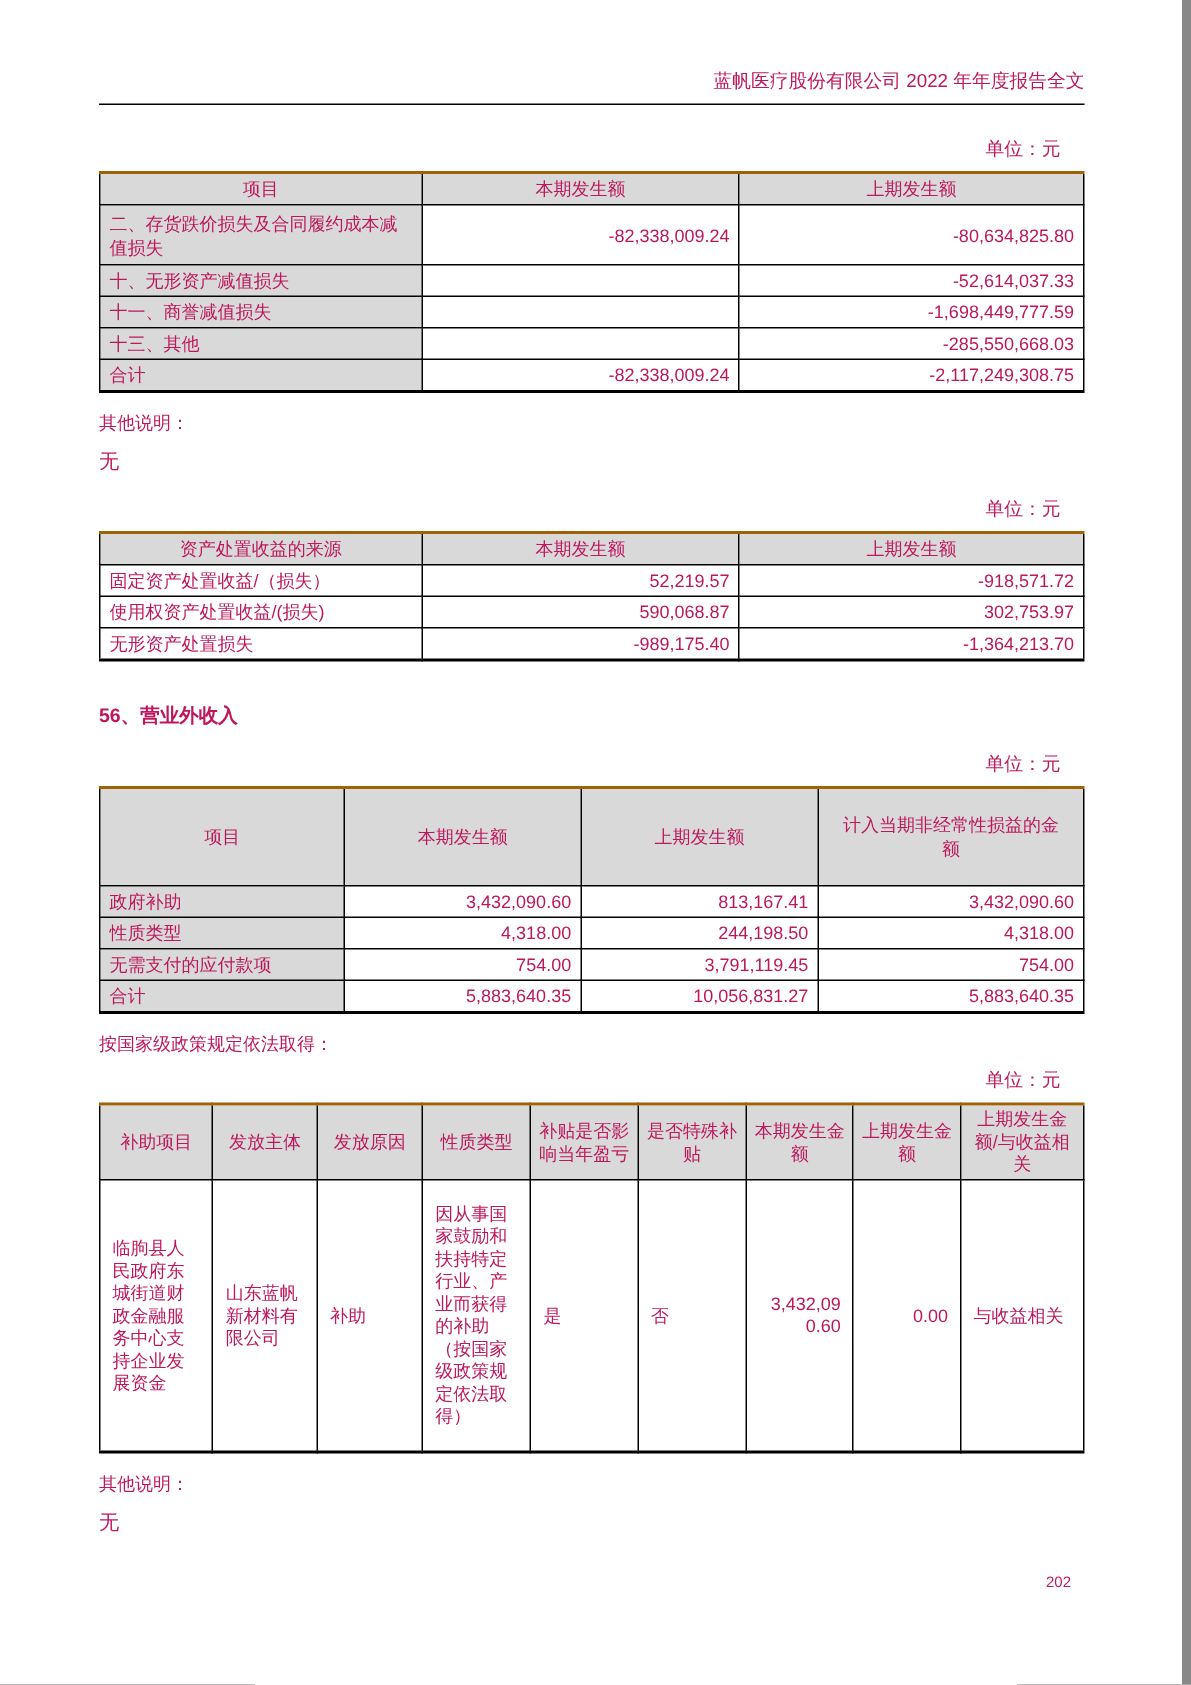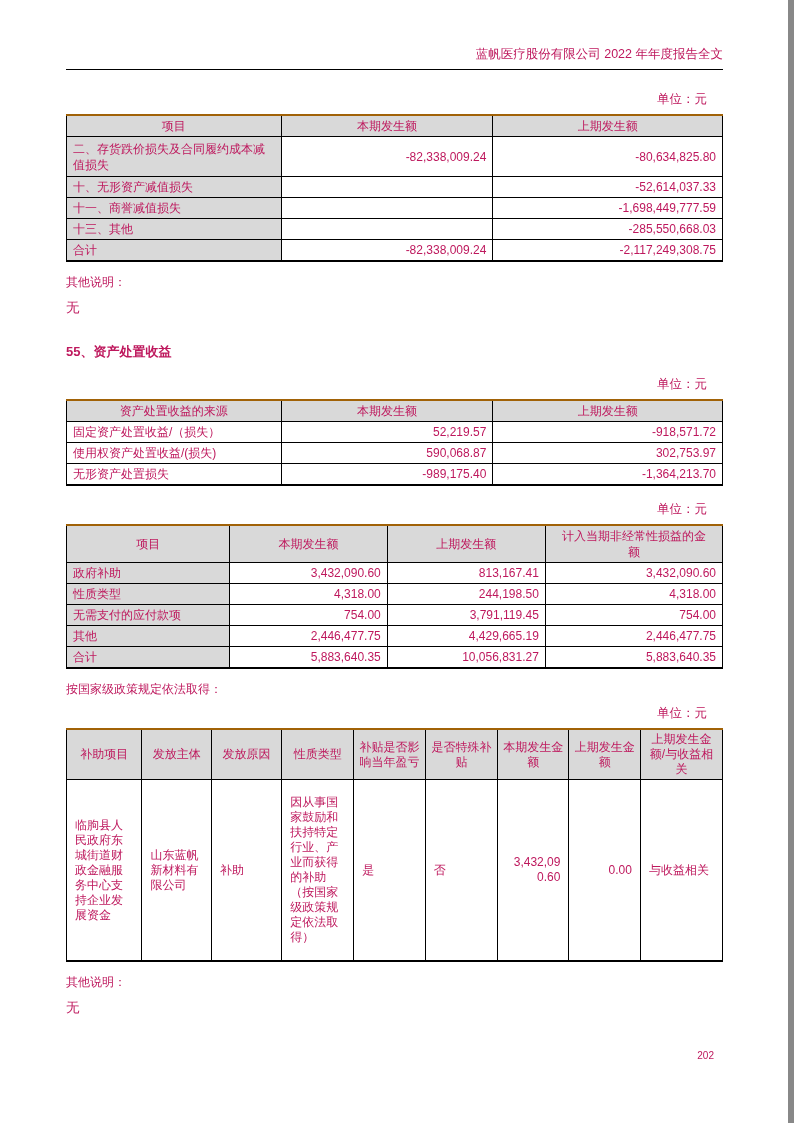--- a/index.html
+++ b/index.html
@@ -82,21 +82,20 @@
           <td class="lbl gray">合计</td>
           <td class="num">-82,338,009.24</td>
           <td class="num">-2,117,249,308.75</td>
         </tr>
       </tbody>
     </table>
 
     <div class="note">其他说明：</div>
     <div class="none">无</div>
 
-    <div class="section-heading">55、资产处置收益</div>
     <div class="unit unit2">单位：元</div>
 
     <table class="t2">
       <colgroup>
           <col style="width:32.7%">
           <col style="width:32.3%">
           <col style="width:35%">
         </colgroup>
       <tbody>
         <tr class="hdr">
@@ -115,59 +114,54 @@
           <td class="num">302,753.97</td>
         </tr>
         <tr class="r">
           <td class="lbl">无形资产处置损失</td>
           <td class="num">-989,175.40</td>
           <td class="num">-1,364,213.70</td>
         </tr>
       </tbody>
     </table>
 
+    <div class="section-heading">56、营业外收入</div>
     <div class="unit unit2">单位：元</div>
 
     <table class="t3">
       <colgroup>
           <col style="width:24.9%">
           <col style="width:24%">
           <col style="width:24.1%">
           <col style="width:27%">
         </colgroup>
       <tbody>
         <tr class="hdr">
           <th>项目</th>
           <th>本期发生额</th>
           <th>上期发生额</th>
-          <th style="padding:2px 12px">计入当期非经常性损益的金额</th>
+          <th style="padding:16px 12px">计入当期非经常性损益的金额</th>
         </tr>
         <tr class="r">
           <td class="lbl gray">政府补助</td>
           <td class="num">3,432,090.60</td>
           <td class="num">813,167.41</td>
           <td class="num">3,432,090.60</td>
         </tr>
         <tr class="r">
           <td class="lbl gray">性质类型</td>
           <td class="num">4,318.00</td>
           <td class="num">244,198.50</td>
           <td class="num">4,318.00</td>
         </tr>
         <tr class="r">
           <td class="lbl gray">无需支付的应付款项</td>
           <td class="num">754.00</td>
           <td class="num">3,791,119.45</td>
           <td class="num">754.00</td>
-        </tr>
-        <tr class="r">
-          <td class="lbl gray">其他</td>
-          <td class="num">2,446,477.75</td>
-          <td class="num">4,429,665.19</td>
-          <td class="num">2,446,477.75</td>
         </tr>
         <tr class="r">
           <td class="lbl gray">合计</td>
           <td class="num">5,883,640.35</td>
           <td class="num">10,056,831.27</td>
           <td class="num">5,883,640.35</td>
         </tr>
       </tbody>
     </table>
 

